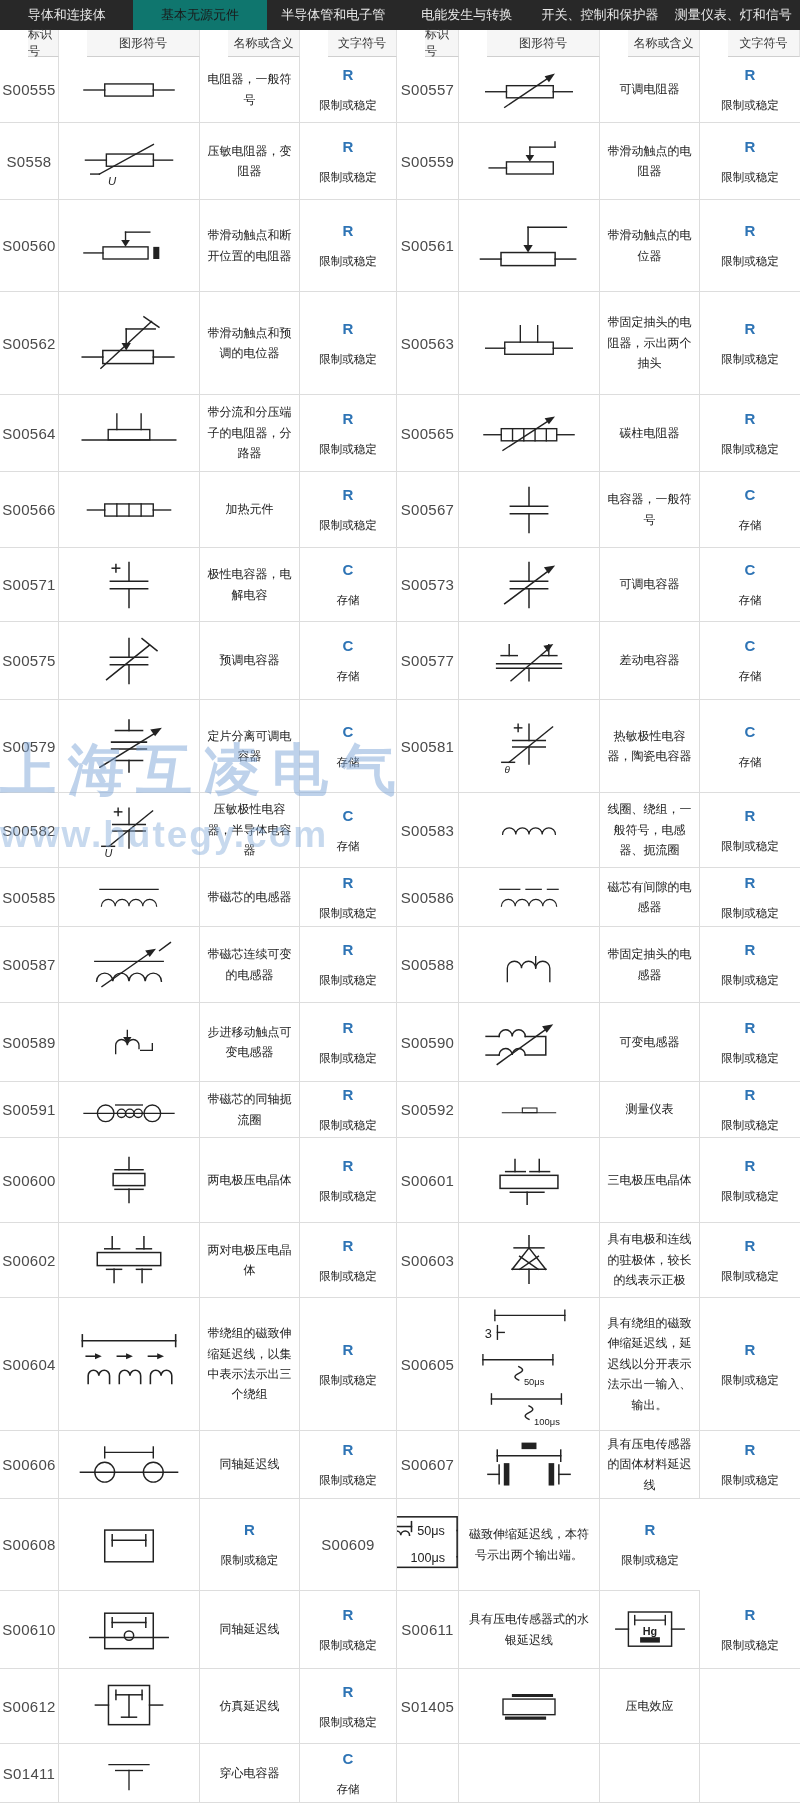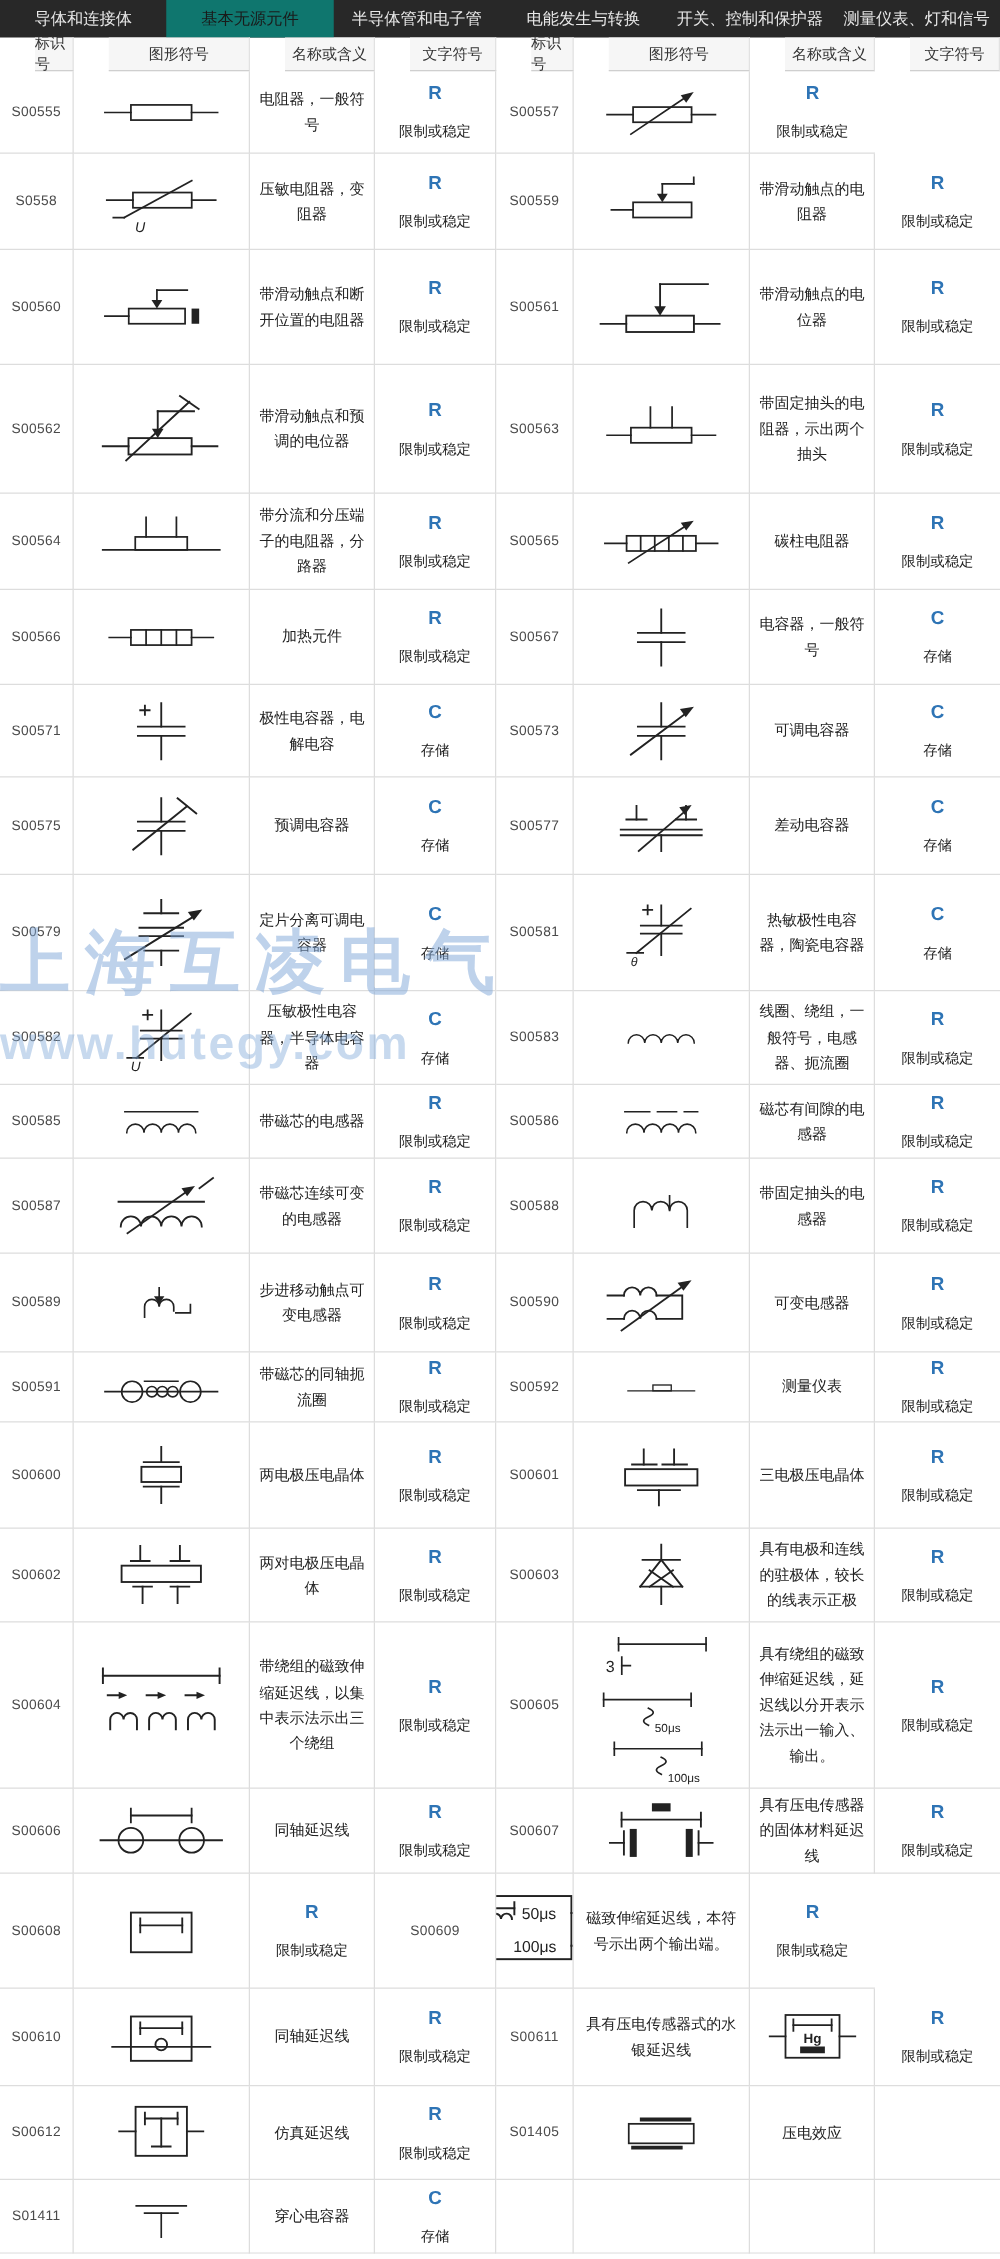--- a/index.html
+++ b/index.html
@@ -5,21 +5,21 @@
   html,body{margin:0;padding:0;}
   body{width:800px;position:relative;background:#fff;font-family:"Liberation Sans","DejaVu Sans",sans-serif;}
   .nav{display:flex;height:30px;background:#282828;}
   .tab{flex:1;display:flex;align-items:center;justify-content:center;font-size:13px;color:#e8e8e8;cursor:pointer;white-space:nowrap;}
   .tab.active{background:#0f766e;color:#1a1a1a;}
   .hdr{display:grid;grid-template-columns:59px 141px 100px 97px 62px 141px 100px 100px;}
   .hcell{height:27px;background:#f6f6f6;border-right:1px solid #e2e2e2;border-bottom:1px solid #cfcfcf;display:flex;align-items:center;justify-content:center;font-size:12px;color:#333;box-sizing:border-box;margin-left:28px;}
   .row{display:grid;grid-template-columns:59px 141px 100px 97px 62px 141px 100px 100px;}
   .cell{border-right:1px solid #ddd;border-bottom:1px solid #ddd;box-sizing:border-box;display:flex;flex-direction:column;align-items:center;justify-content:center;text-align:center;overflow:hidden;}
   .cell:last-child{border-right:none;}
-  .id{font-size:11px;color:#4a4a4a;letter-spacing:.3px;text-align:right;}
+  .id{font-size:15px;color:#4a4a4a;letter-spacing:.3px;text-align:right;}
   .nm{font-size:12px;color:#222;line-height:1.7;padding:2px 5px;}
   .lt{font-size:15px;font-weight:bold;color:#2e74b5;line-height:1.2;}
   .cat{font-size:11.5px;color:#222;margin-top:14px;}
   svg{display:block;}
   .watermark{position:absolute;left:0;width:800px;top:742px;text-align:left;pointer-events:none;z-index:6;}
   .wm1{font-size:56px;font-weight:bold;letter-spacing:12px;color:rgba(125,165,215,.50);line-height:1.0;}
   .wm2{font-size:37px;font-weight:bold;letter-spacing:2px;color:rgba(130,170,218,.45);line-height:1.15;margin-top:16px;}
 </style>
 </head>
 <body>
@@ -64,20 +64,21 @@
         <svg viewBox="0 0 120 60" style="width:120px;height:52px">
           <g stroke="#222" stroke-width="1.6" fill="none" stroke-linecap="square">
             <line x1="10" y1="32" x2="34" y2="32"></line>
             <rect x="34" y="25" width="54" height="14"></rect>
             <line x1="88" y1="32" x2="110" y2="32"></line>
             <line x1="32" y1="50" x2="84" y2="15"></line>
             <polygon points="90,11 78,14 83,21" fill="#222" stroke="none"></polygon>
           </g>
         </svg>
       </div>
+      <div class="cell nm">可调电阻器</div>
       <div class="cell">
         <div class="lt">R</div>
         <div class="cat">限制或稳定</div>
       </div>
     </div>
     <div class="row" style="height:77px">
       <div class="cell id">S0558</div>
       <div class="cell">
         <svg viewBox="0 0 120 62" style="width:120px;height:54px">
           <g stroke="#222" stroke-width="1.6" fill="none" stroke-linecap="square">

